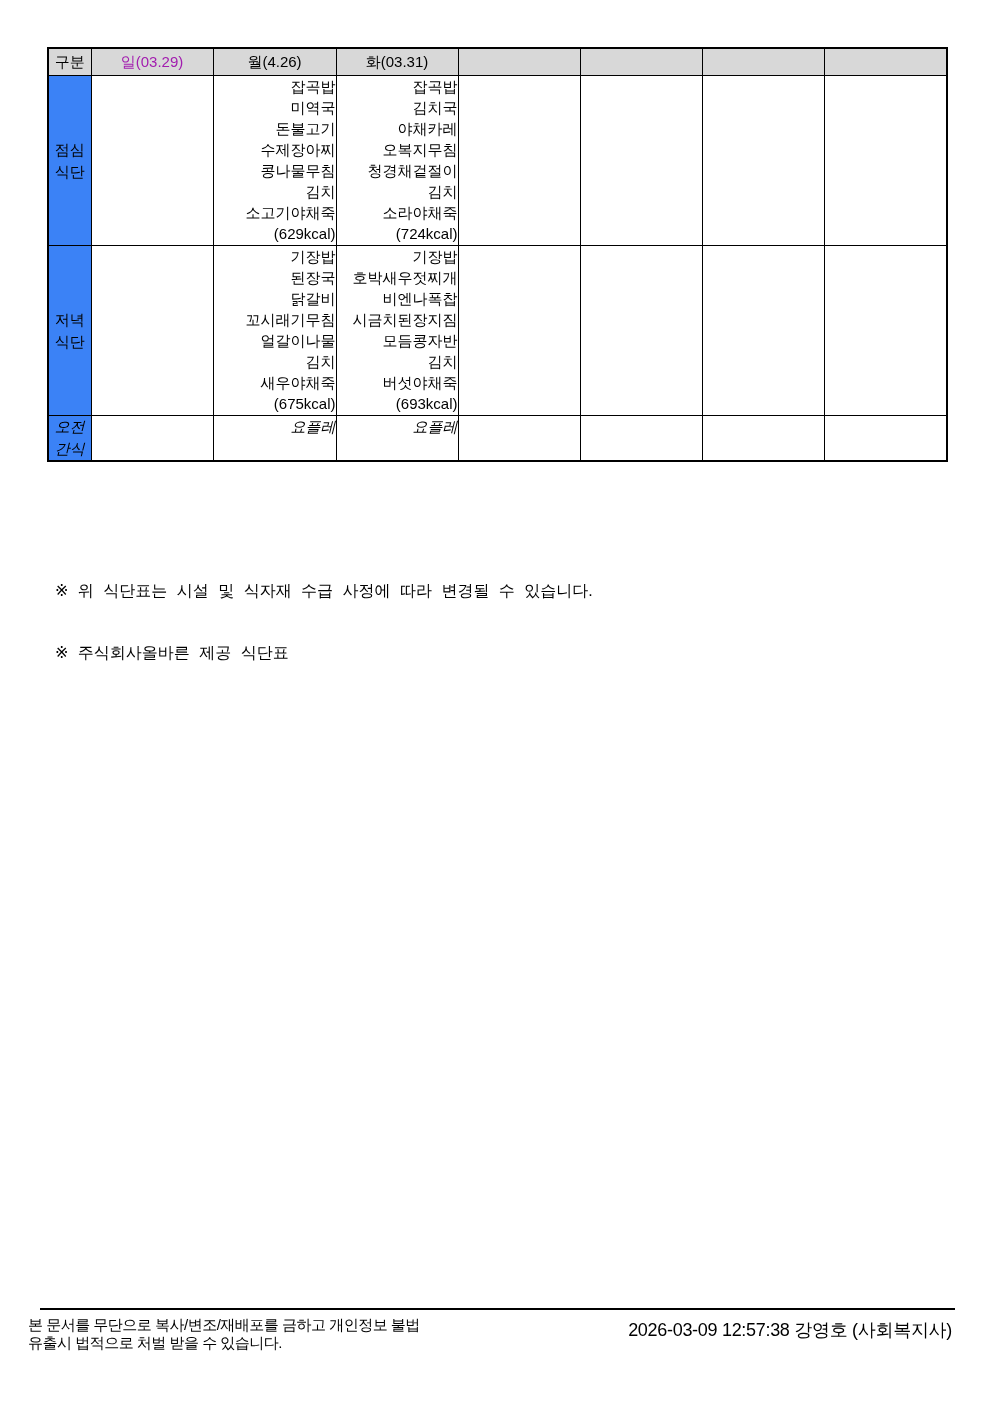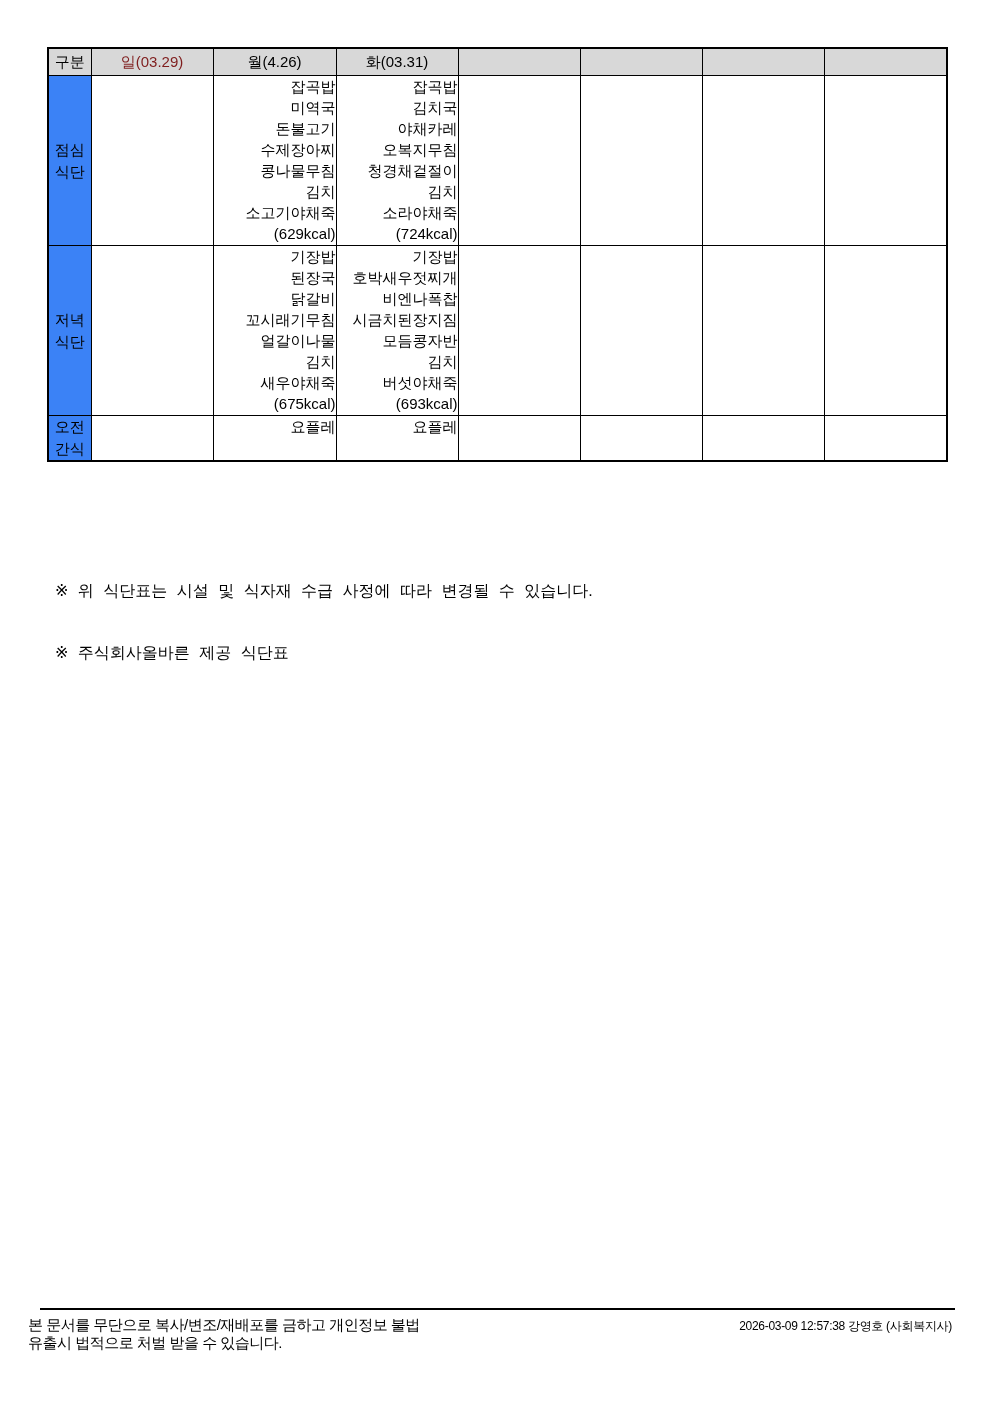--- a/index.html
+++ b/index.html
@@ -49,21 +49,21 @@
   }
   td.menu {
     text-align: right;
     vertical-align: top;
     padding-top: 3px;
     white-space: pre-line;
     line-height: 21px;
   }
   tr.r-lunch  { height: 170px; }
   tr.r-dinner { height: 170px; }
-  tr.r-snack-am { height: 43px; }
+  tr.r-snack-am { height: 43px; font-style: italic; }
   tr.r-snack-pm { height: 42px; }
 
   
   .notes {
     position: absolute;
     left: 55px;
     top: 508px;
     font-size: 16px;
     line-height: 31px;
     word-spacing: 5px;
@@ -87,21 +87,21 @@
     width: 500px;
     font-size: 15px;
     line-height: 18px;
     letter-spacing: -0.5px;
     white-space: pre-line;
   }
   .footer-sign {
     position: absolute;
     right: 40px;
     top: 1318px;
-    font-size: 12px;
+    font-size: 18px;
     letter-spacing: -0.3px;
     text-align: center;
   }
 </style>
 </head>
 <body>
 
 <div class="page">
 
   <table class="meal-table">
@@ -111,21 +111,21 @@
       <col style="width:123px">
       <col style="width:122px">
       <col style="width:122px">
       <col style="width:122px">
       <col style="width:122px">
       <col style="width:123px">
     </colgroup>
     <tbody>
       <tr class="r-header">
         <td class="hd">구분</td>
-        <td class="hd" style="color: #7f1d1d;">일(03.29)</td>
+        <td class="hd" style="color: #a21caf;">일(03.29)</td>
         <td class="hd">월(4.26)</td>
         <td class="hd">화(03.31)</td>
         <td class="hd"></td>
         <td class="hd"></td>
         <td class="hd"></td>
         <td class="hd"></td>
       </tr>
 
       <tr class="r-lunch">
         <td class="lbl">점심

